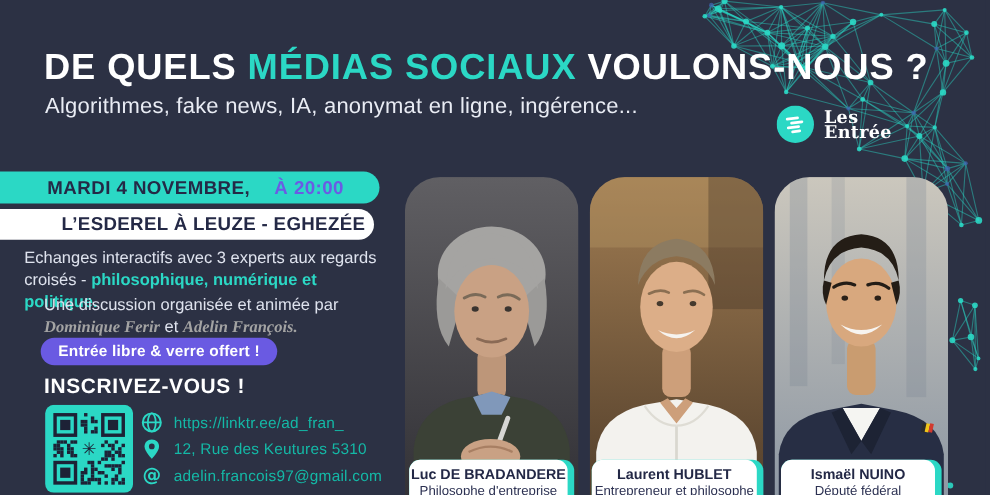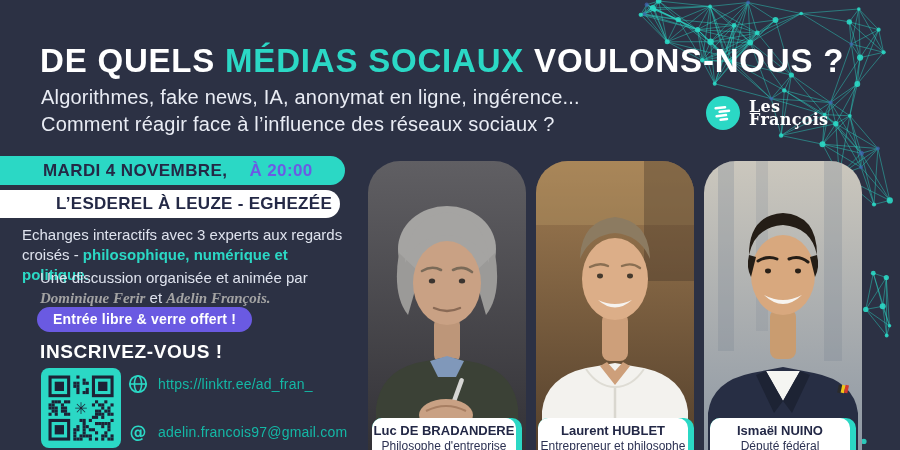--- a/index.html
+++ b/index.html
@@ -344,36 +344,35 @@
       <circle cx="865.8" cy="309.4" r="2.7" fill="#2bd8c5" fill-opacity="0.9"></circle>
       <circle cx="863.9" cy="441.4" r="2.7" fill="#2bd8c5" fill-opacity="0.9"></circle>
       <circle cx="889.5" cy="325.8" r="1.8" fill="#2bd8c5" fill-opacity="0.9"></circle>
       <circle cx="854.7" cy="431.2" r="2.6" fill="#2bd8c5" fill-opacity="0.9"></circle>
     </svg>
 
   <h1 class="title"><span>DE QUELS </span><span class="teal">MÉDIAS SOCIAUX</span><span> VOULONS-NOUS ?</span></h1>
 
   <div class="subtitle">
     <div>Algorithmes, fake news, IA, anonymat en ligne, ingérence...</div>
-    <div>Comment réagir face à l’influence des réseaux sociaux ?</div>
   </div>
 
   <div class="brand">
     <svg class="brand-icon" width="34" height="34" viewBox="0 0 34 34">
       <circle cx="17" cy="17" r="17" fill="#2bd8c5"></circle>
       <g transform="rotate(-7 17 17)" fill="#ffffff">
         <rect x="9" y="10.2" width="12" height="2.5" rx="1.25"></rect>
         <rect x="12.5" y="14.2" width="12" height="2.5" rx="1.25"></rect>
         <rect x="9" y="18.2" width="12" height="2.5" rx="1.25"></rect>
         <rect x="12.5" y="22.2" width="9" height="2.5" rx="1.25"></rect>
       </g>
     </svg>
     <div class="brand-text">
       <div>Les</div>
-      <div>François</div>
+      <div>Entrée</div>
     </div>
   </div>
 
   <div class="date-banner"><span>MARDI 4 NOVEMBRE,</span><span class="time">À 20:00</span></div>
 
   <div class="venue-banner"><span>L’ESDEREL À LEUZE - EGHEZÉE</span></div>
 
   <div class="desc"><span>Echanges interactifs avec 3 experts aux regards</span><br><span>croisés - </span><span class="hl">philosophique, numérique et politique.</span></div>
 
   <div class="org"><span>Une discussion organisée et animée par</span><br><span class="nm">Dominique Ferir</span><span> et </span><span class="nm">Adelin François.</span></div>
@@ -493,20 +492,27 @@
 
   <div class="contact-row" style="top:373px;">
     <svg class="cicon" viewBox="0 0 20 20">
       <circle cx="10" cy="10" r="8.2" fill="none" stroke="#2bd8c5" stroke-width="1.8"></circle>
       <ellipse cx="10" cy="10" rx="3.6" ry="8.2" fill="none" stroke="#2bd8c5" stroke-width="1.6"></ellipse>
       <line x1="1.8" y1="10" x2="18.2" y2="10" stroke="#2bd8c5" stroke-width="1.6"></line>
     </svg>
     <span class="ctext">https://linktr.ee/ad_fran_</span>
   </div>
 
+  <div class="contact-row" style="top:397px;">
+    <svg class="cicon" viewBox="0 0 20 20">
+      <path d="M10 1.5 C6 1.5 3.4 4.3 3.4 7.8 C3.4 12.2 10 19 10 19 C10 19 16.6 12.2 16.6 7.8 C16.6 4.3 14 1.5 10 1.5 Z" fill="#2bd8c5"></path>
+      <circle cx="10" cy="7.8" r="2.6" fill="#2c3144"></circle>
+    </svg>
+    <span class="ctext">12, Rue des Keutures 5310</span>
+  </div>
 
   <div class="contact-row" style="top:421px;">
     <svg class="cicon" viewBox="0 0 20 20">
       <text x="10" y="15.5" text-anchor="middle" font-size="17" font-weight="bold" fill="#2bd8c5" font-family="DejaVu Sans, sans-serif">@</text>
     </svg>
     <span class="ctext">adelin.francois97@gmail.com</span>
   </div>
 
   <div class="photo" id="photo1">
     <svg width="158" height="289" viewBox="0 0 158 289">

